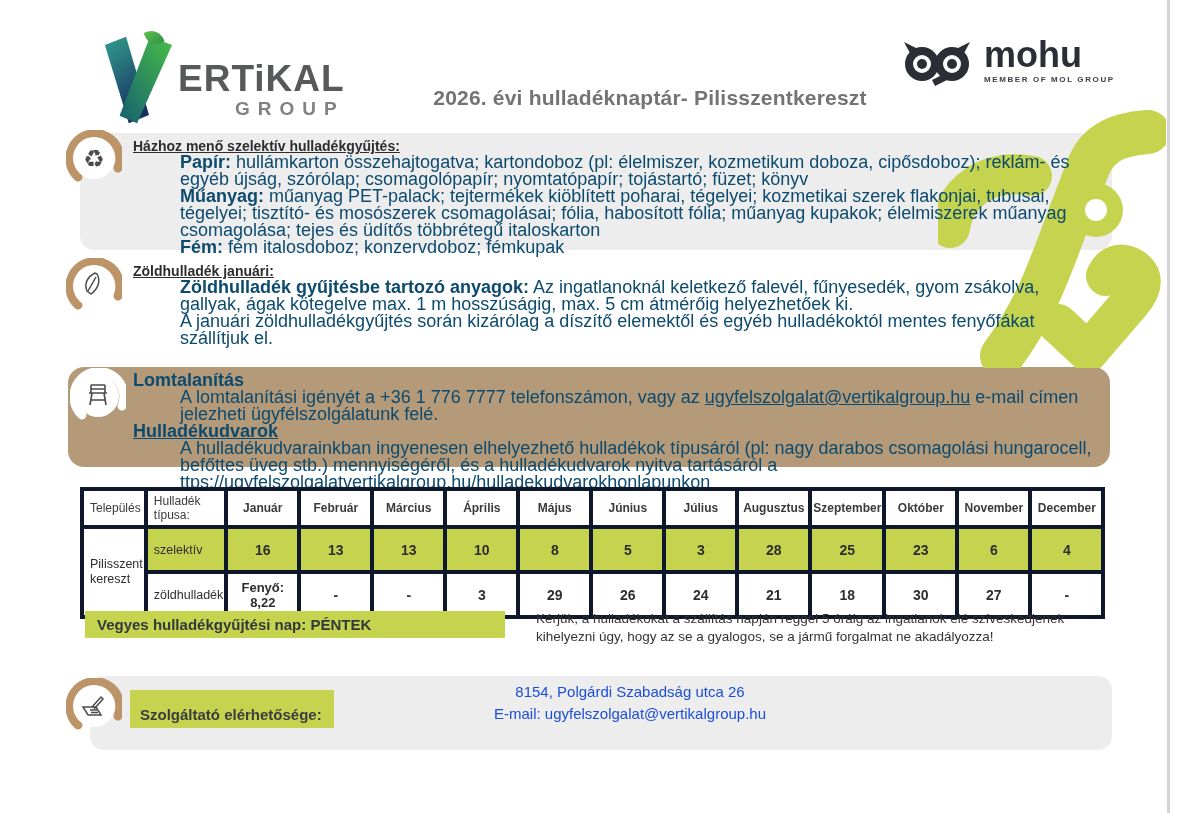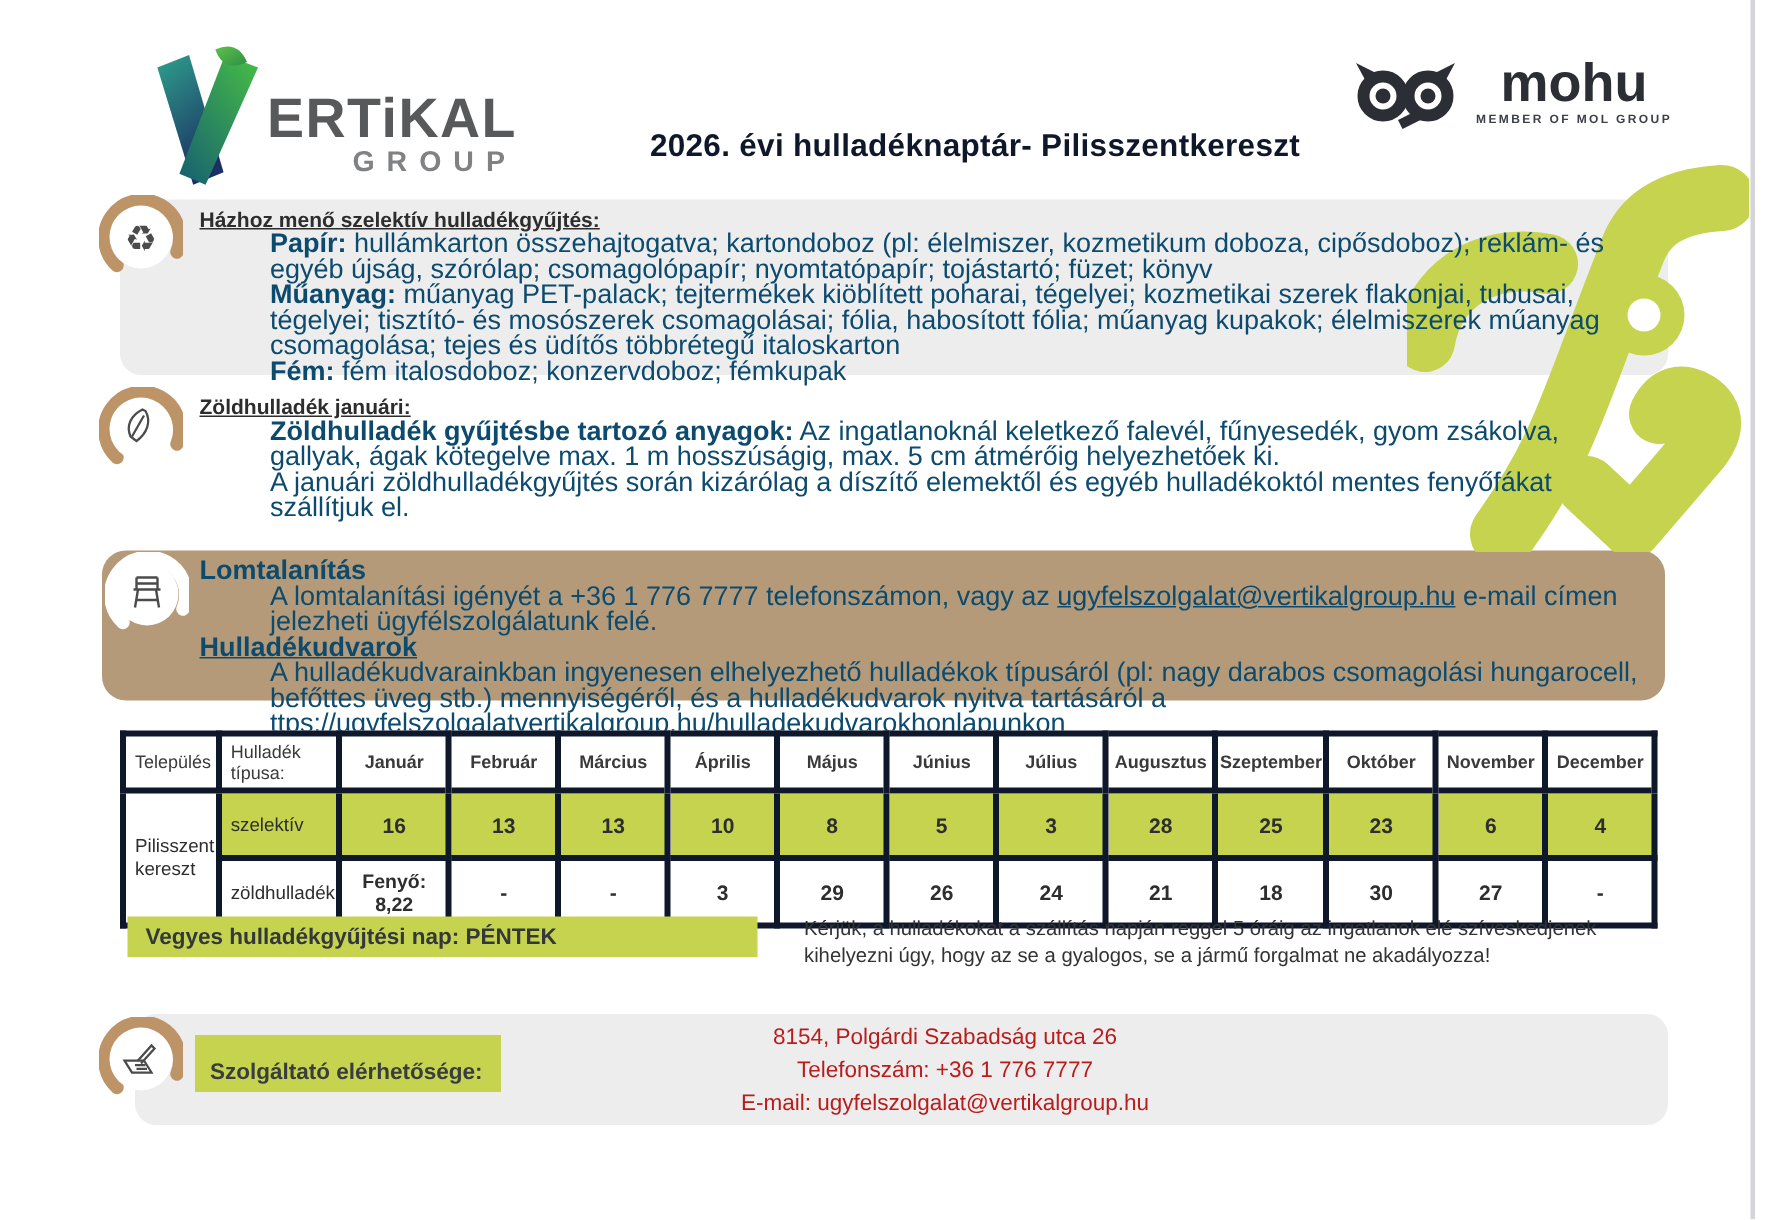--- a/index.html
+++ b/index.html
@@ -6,22 +6,22 @@
   .page{position:relative;width:1179px;height:813px;background:#ffffff;overflow:hidden;
         font-family:"Liberation Sans","DejaVu Sans",sans-serif;color:#333;}
   .page-edge{position:absolute;left:1167px;top:0;width:3px;height:813px;background:#d4d4da;}
 
   
   .brand{position:absolute;left:92px;top:26px;display:flex;}
   .brand-text{margin-left:-6px;margin-top:36px;}
   .brand-name{font-size:37px;font-weight:bold;color:#58595b;letter-spacing:1px;line-height:34px;}
   .brand-sub{font-size:19px;font-weight:bold;color:#7f8184;letter-spacing:8px;text-align:right;margin-top:2px;}
   .doc-title{position:absolute;left:380px;top:86px;width:540px;text-align:center;
-             font-size:21px;font-weight:bold;color:#0f172a;letter-spacing:.2px;}
-  .mohu{position:absolute;left:900px;top:36px;display:flex;align-items:flex-start;text-align:center;}
+             font-size:21px;font-weight:bold;color:#737373;letter-spacing:.2px;}
+  .mohu{position:absolute;left:900px;top:36px;display:flex;align-items:flex-start;}
   .mohu-text{margin-left:10px;}
   .mohu-name{font-size:36px;font-weight:bold;color:#2b2e34;line-height:38px;}
   .mohu-sub{font-size:8px;font-weight:bold;color:#3d4046;letter-spacing:1.6px;margin-top:1px;}
 
   
   .deco{position:absolute;left:938px;top:106px;z-index:1;}
 
   
   .gray-box{position:absolute;background:#ededed;border-radius:14px;}
   .brown-box{position:absolute;background:#b49a78;border-radius:16px;}
@@ -50,21 +50,21 @@
   
   .mixed-label{position:absolute;left:85px;top:611px;width:408px;height:27px;background:#c5d34e;
                font-size:15px;font-weight:bold;color:#35383b;line-height:27px;padding-left:12px;z-index:2;}
   .mixed-note{position:absolute;left:536px;top:610px;width:575px;font-size:13.5px;line-height:18px;color:#333;z-index:2;}
 
   
   .contact-box{position:absolute;left:90px;top:676px;width:1022px;height:74px;background:#ededed;border-radius:14px;}
   .contact-label{position:absolute;left:130px;top:690px;background:#c5d34e;padding:16px 12px 5px 10px;
                  font-size:15px;font-weight:bold;color:#3a3d40;z-index:2;}
   .contact-lines{position:absolute;left:380px;top:681px;width:500px;text-align:center;
-                 font-size:15px;line-height:22px;color:#b91c1c;z-index:2;}
+                 font-size:15px;line-height:22px;color:#1d4ed8;z-index:2;}
 </style>
 </head>
 <body>
 
 <div class="page">
   <div class="page-edge"></div>
 
   <svg class="deco" width="228" height="262" viewBox="0 0 228 262">
     <g fill="none" stroke="#c5d34e" stroke-linecap="round" stroke-linejoin="round">
       <path d="M 64 250 C 106 192 112 158 150 62 C 158 40 176 28 210 26" stroke-width="44"></path>
@@ -260,16 +260,15 @@
       <g fill="none" stroke="#4b4b4b" stroke-width="1.5">
         <path d="M17 29 H30 L35 37 H22 Z"></path>
         <path d="M24 32 H31 M25 34.5 H32"></path>
         <path d="M26 29 L35 19 L37 21 L28 31"></path>
       </g>
     </svg>
   </div>
   <div class="contact-label">Szolgáltató elérhetősége:</div>
   <div class="contact-lines">
     <div>8154, Polgárdi Szabadság utca 26</div>
-    <div>Telefonszám: +36 1 776 7777</div>
     <div>E-mail: ugyfelszolgalat@vertikalgroup.hu</div>
   </div>
 </div>
 
 </body></html>

